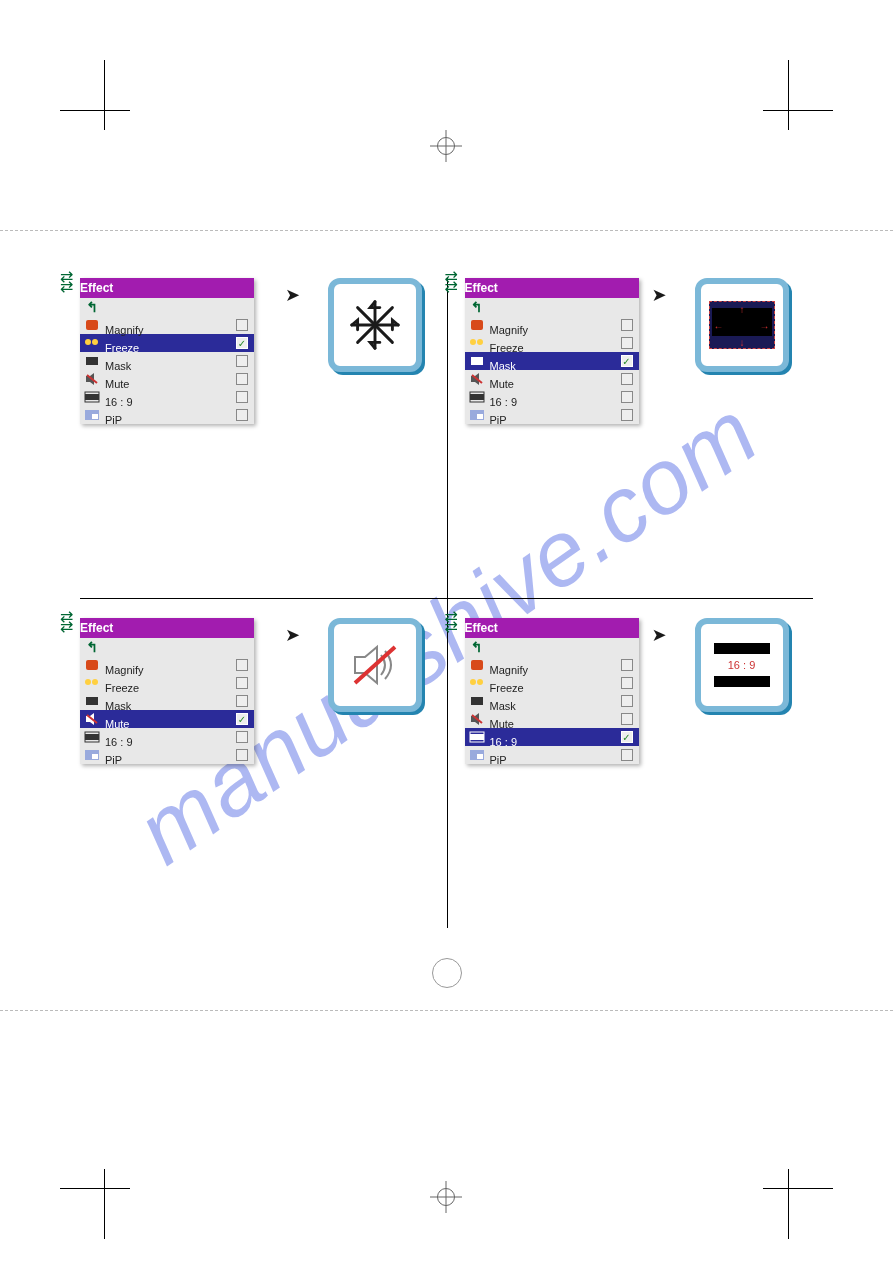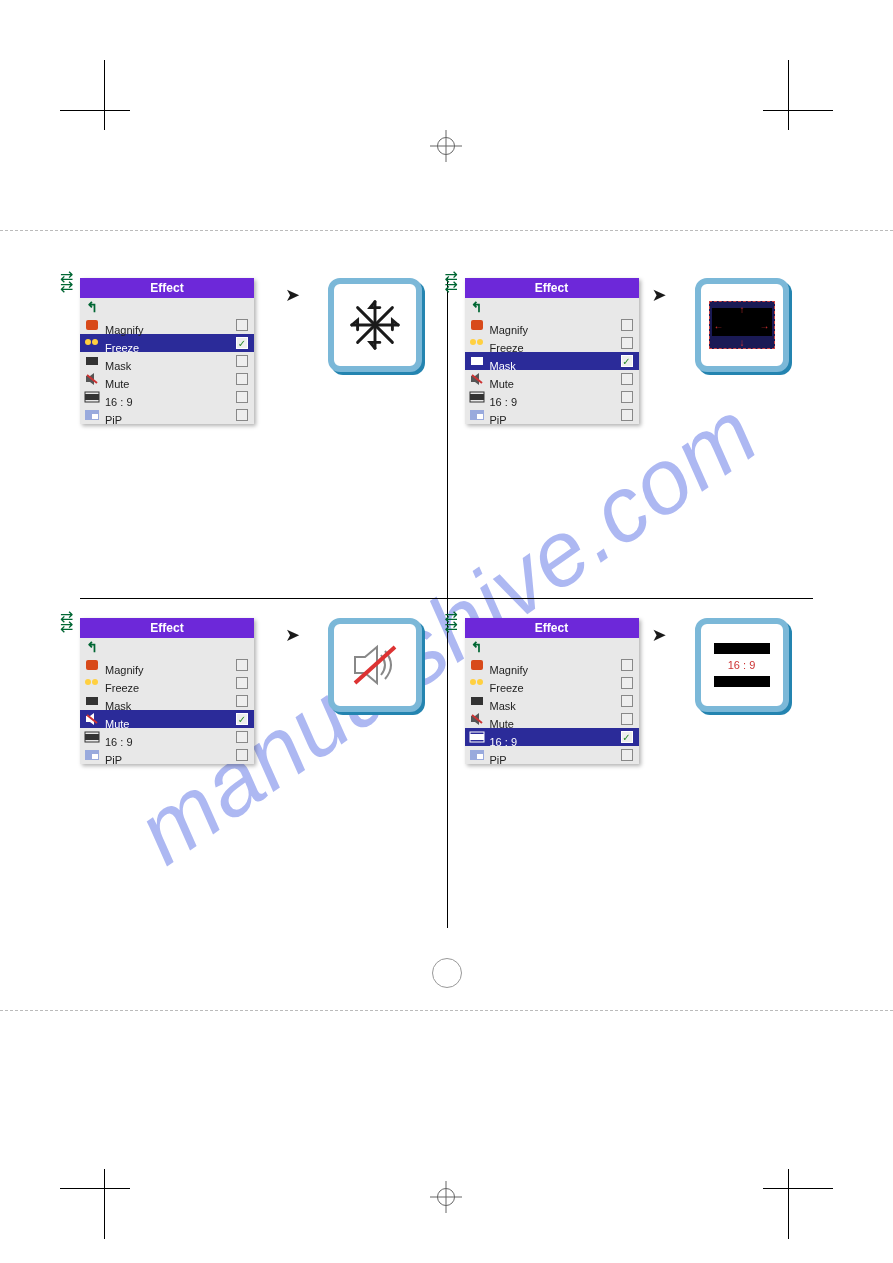--- a/index.html
+++ b/index.html
@@ -76,24 +76,23 @@
   }
   .menu-shift {
     position:absolute;
     left:-20px; top:-6px;
     width:20px; height:22px;
     color:#063;
     font-size:16px;
     line-height:10px;
   }
   .menu-title {
-    background: #6d28d9;
+    background: #a21caf;
     color: #fff;
     font-weight: bold;
-    text-align: center;
     padding: 3px 0;
     font-size: 12px;
   }
   .row {
     display: flex;
     align-items: center;
     height: 18px;
     padding: 0 6px 0 4px;
     gap: 5px;
   }

